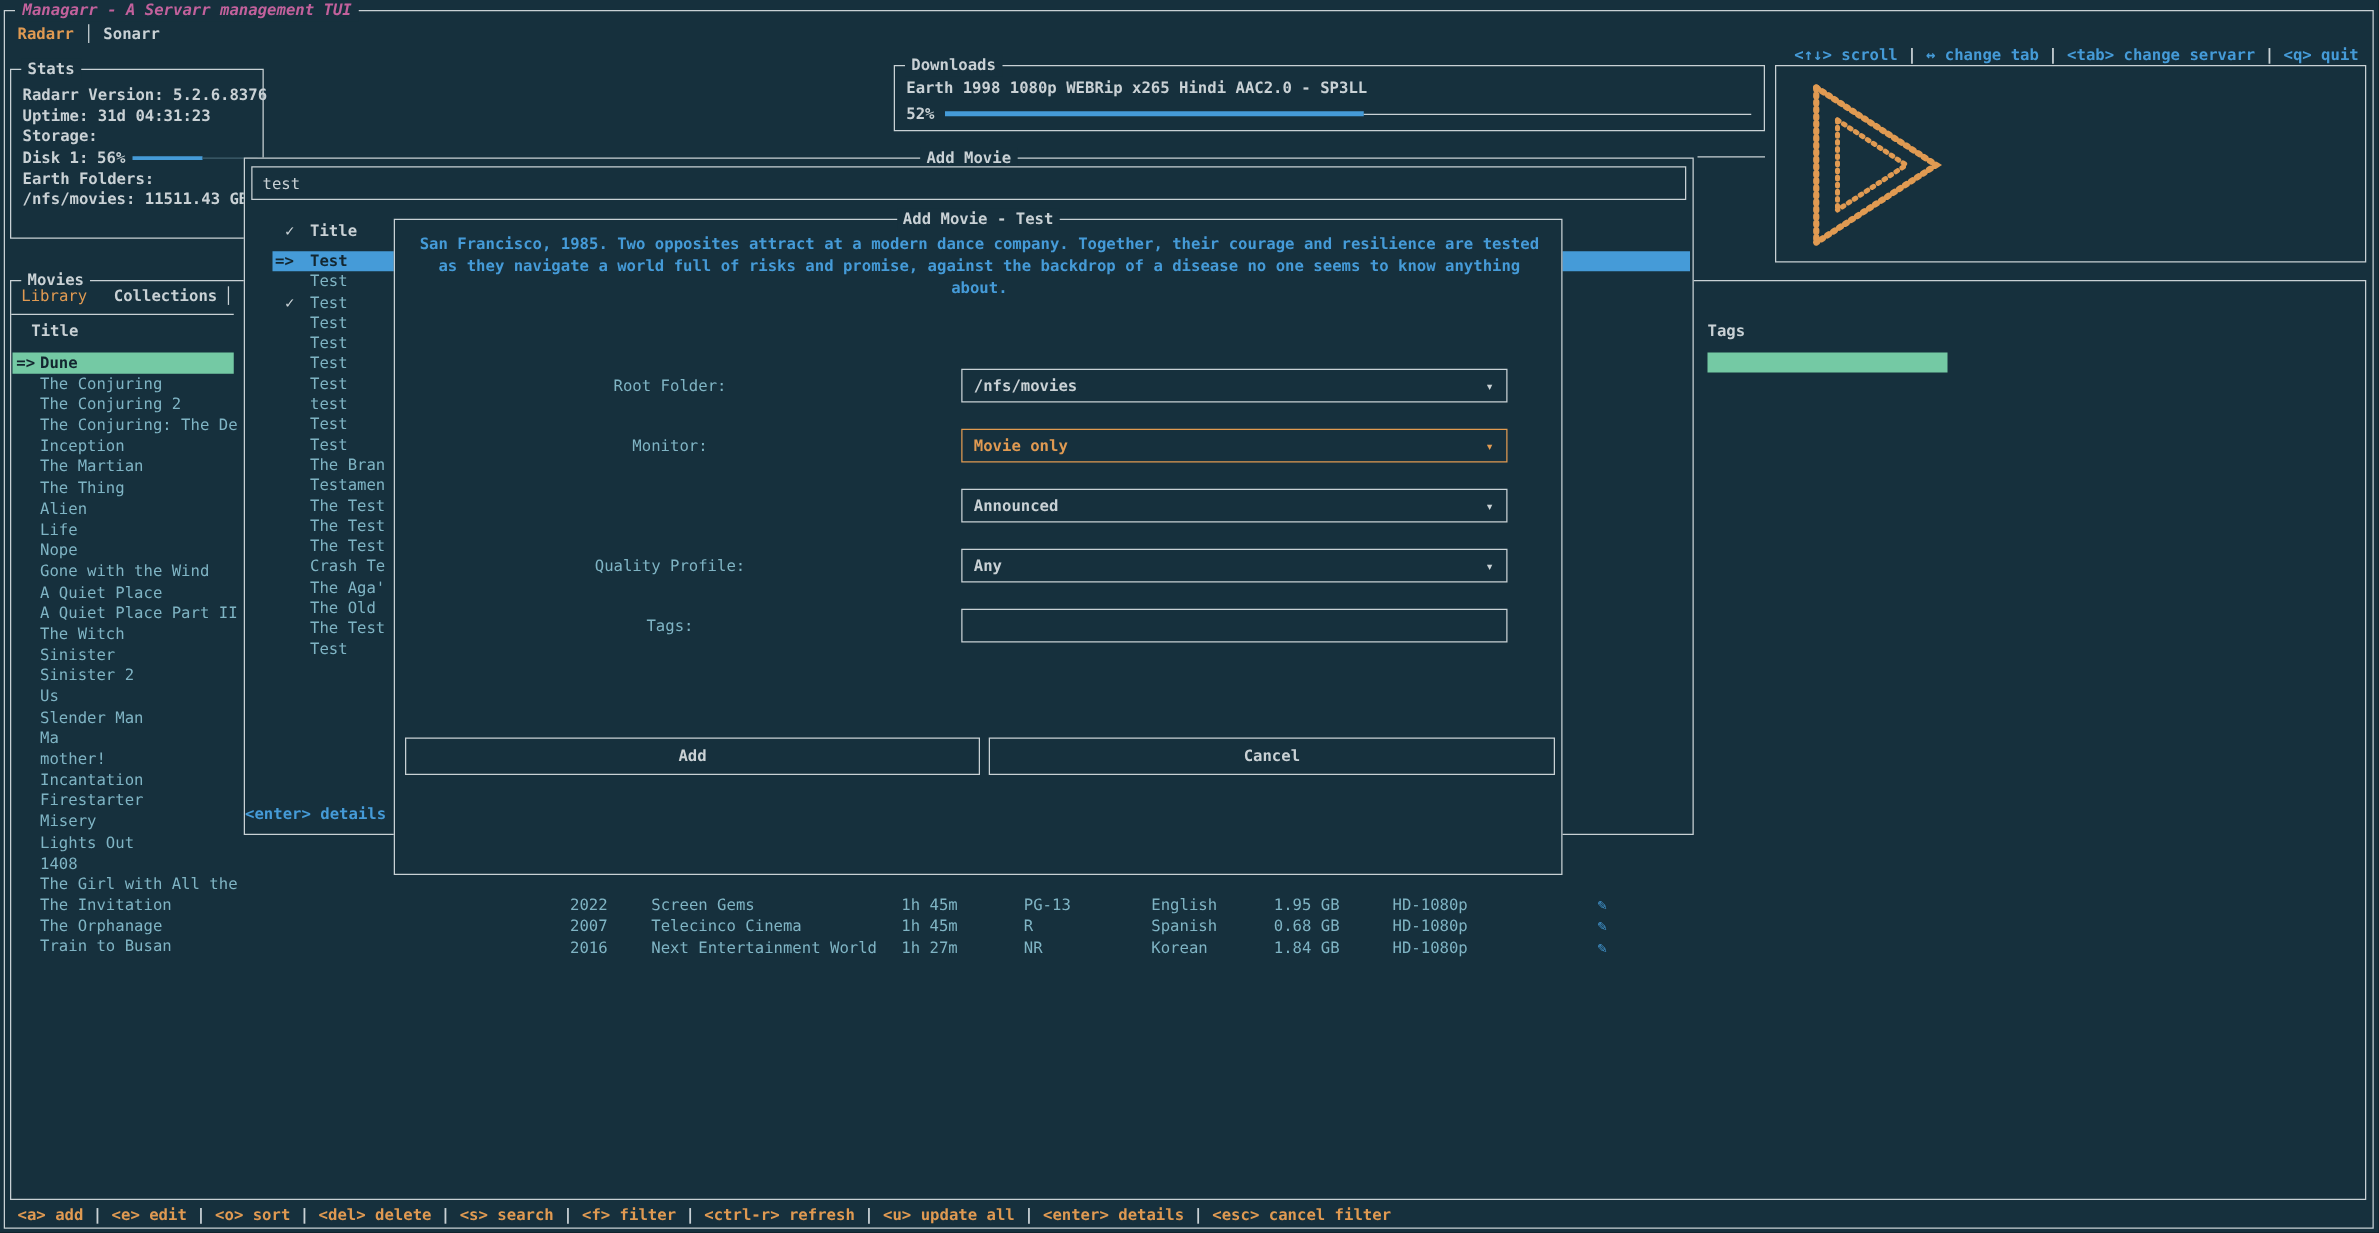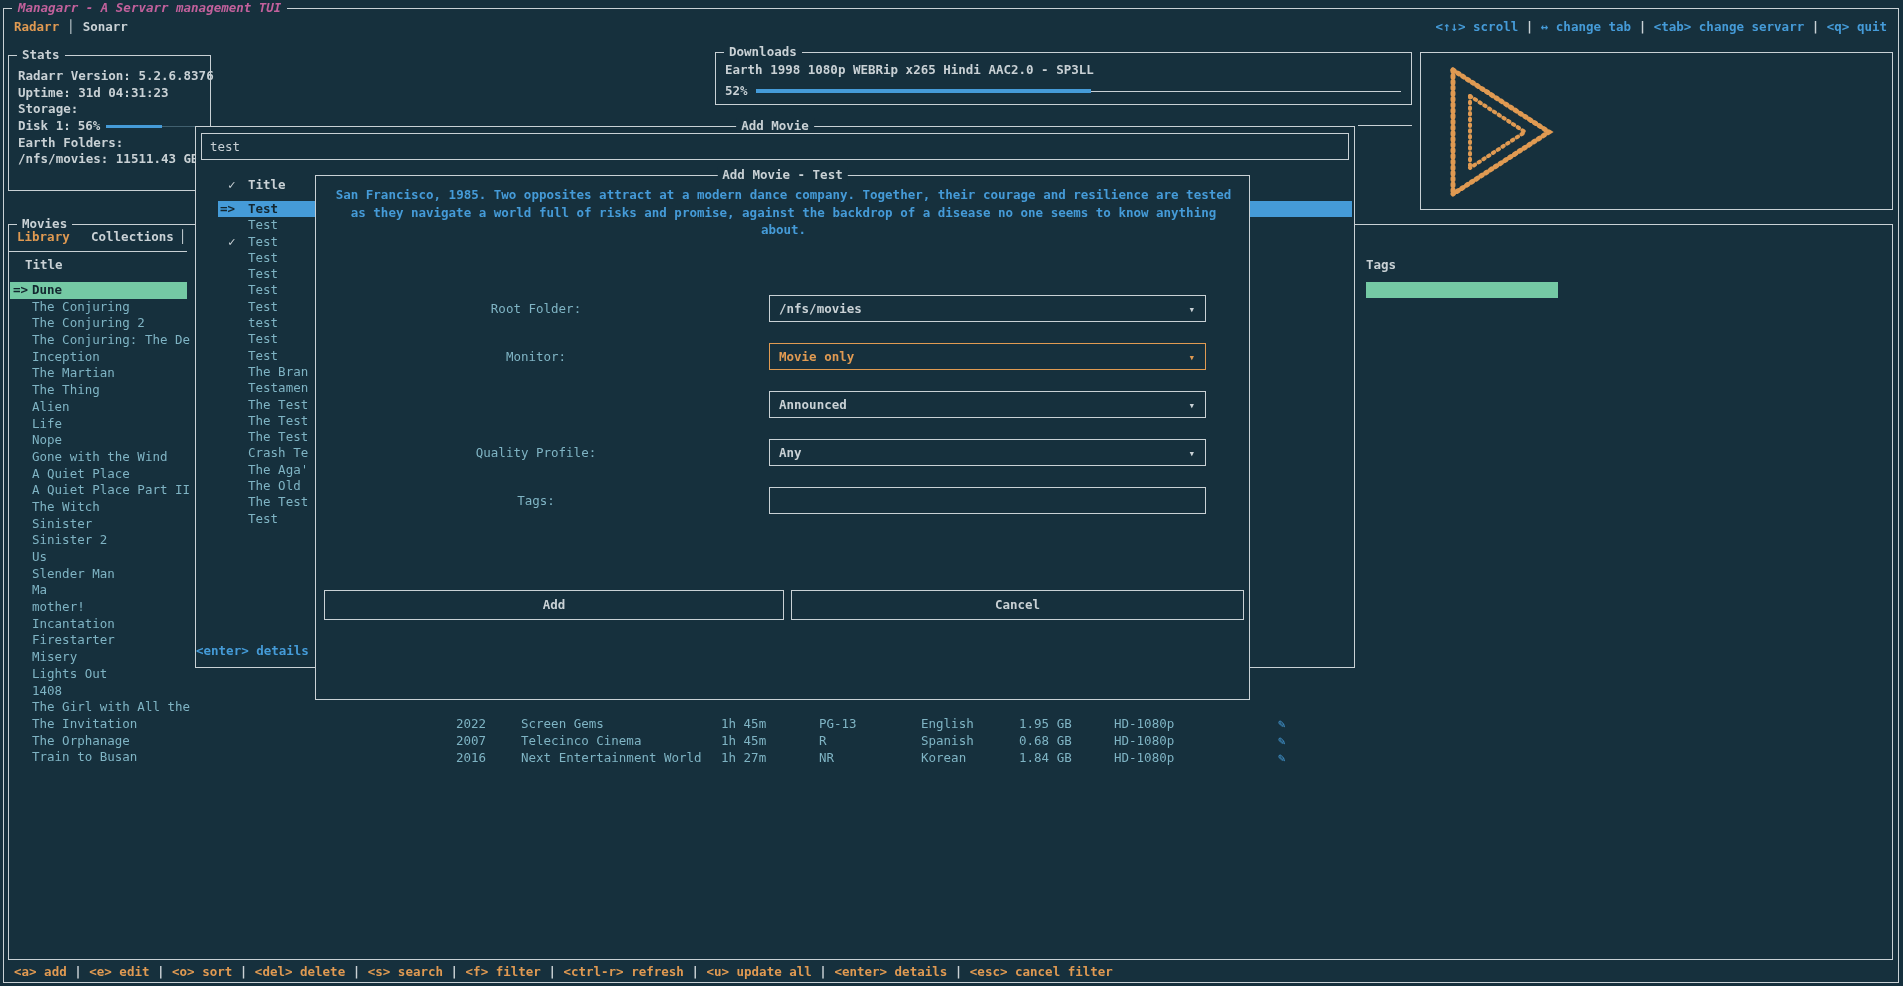--- a/index.html
+++ b/index.html
@@ -5,39 +5,39 @@
 :root{--bg:#16303d;--fg:#c9d1d5;--cyan:#7fb4c4;--orange:#e09a52;--blue:#459bd8;--magenta:#c2619c;--green:#74c9a4;--selection_text:#13262f;--dim:#41606f}
 *{margin:0;padding:0;box-sizing:border-box}
 body{background:#000}
 #app{position:relative;width:1903px;height:986px;background:var(--bg);color:var(--fg);font-family:"DejaVu Sans Mono",monospace;font-size:12.5px;line-height:16.7px;overflow:hidden}
 .b{font-weight:700}
 .orange{color:var(--orange)}.blue{color:var(--blue)}.cyan{color:var(--cyan)}.sep{color:var(--fg)}
 #outer{position:absolute;left:3px;top:8px;width:1896px;height:975px;border:1px solid var(--fg);z-index:1;pointer-events:none}
 #app-title{position:absolute;left:12px;top:0;z-index:3;background:var(--bg);padding:0 6px;color:var(--magenta);font-style:italic;font-weight:700;white-space:nowrap}
 #servarr-tabs{position:absolute;left:14px;top:19px;z-index:2;font-weight:700;white-space:nowrap}
 #servarr-tabs .sep{margin:0 8px}
-#top-keys{position:absolute;right:16px;top:19px;z-index:2;white-space:nowrap;font-weight:700}
+#top-keys{position:absolute;right:16px;top:36px;z-index:2;white-space:nowrap;font-weight:700}
 .panel{position:absolute;border:1px solid var(--fg);background:var(--bg);z-index:2}
 .panel-title{position:absolute;top:-9px;left:8px;background:var(--bg);padding:0 5px;font-weight:700;white-space:nowrap;line-height:16.7px}
 #stats-panel{left:8px;top:55px;width:203px;height:136px;padding:12px 4px 0 9px}
 .stat-line{height:16.7px;white-space:nowrap;display:flex;align-items:center}
 .gauge{flex:1;display:flex;align-items:center;margin-left:6px;min-width:0}
 .gauge-fill{display:block;height:3px;background:var(--blue)}
 .gauge-rest{display:block;flex:1;height:1px;background:var(--dim)}
 #downloads-panel{left:715px;top:52px;width:697px;height:53px}
 #dl-item{position:absolute;left:9px;top:9px;white-space:nowrap}
 #dl-progress{position:absolute;left:9px;right:10px;top:30px;display:flex;align-items:center}
 #dl-progress .gauge{margin-left:8px}
 #dl-progress .gauge-fill{height:4px}
 #dl-progress .gauge-rest{background:var(--fg)}
 #logo-panel{left:1420px;top:52px;width:473px;height:158px}
 #logo-panel svg{position:absolute;left:22px;top:9px}
 #line-frag{position:absolute;left:1358px;top:125px;width:54px;height:1px;background:var(--fg);z-index:2}
 #library-panel{left:8px;top:224px;width:1885px;height:736px}
-#tab-library{position:absolute;left:8px;top:4px;color:var(--orange);font-weight:700}
+#tab-library{position:absolute;left:8px;top:4px;color:var(--orange);font-weight:400}
 #tab-collections{position:absolute;left:82px;top:4px;font-weight:700}
 #lib-tab-sep{position:absolute;left:170px;top:4px}
 #lib-tab-underline{position:absolute;left:0;top:26px;width:178px;height:1px;background:var(--fg)}
 #col-title{position:absolute;left:16px;top:32px;font-weight:700}
 #col-tags{position:absolute;left:1357px;top:32px;font-weight:700}
 #movie-list{position:absolute;left:1px;top:57px;width:177px}
 .mrow{position:relative;height:16.7px}
 .mrow.sel{background:var(--green)}
 .mtitle{position:absolute;left:22px;top:0;color:var(--cyan);white-space:nowrap}
 .mrow.sel .mtitle{color:var(--selection_text);font-weight:700}

